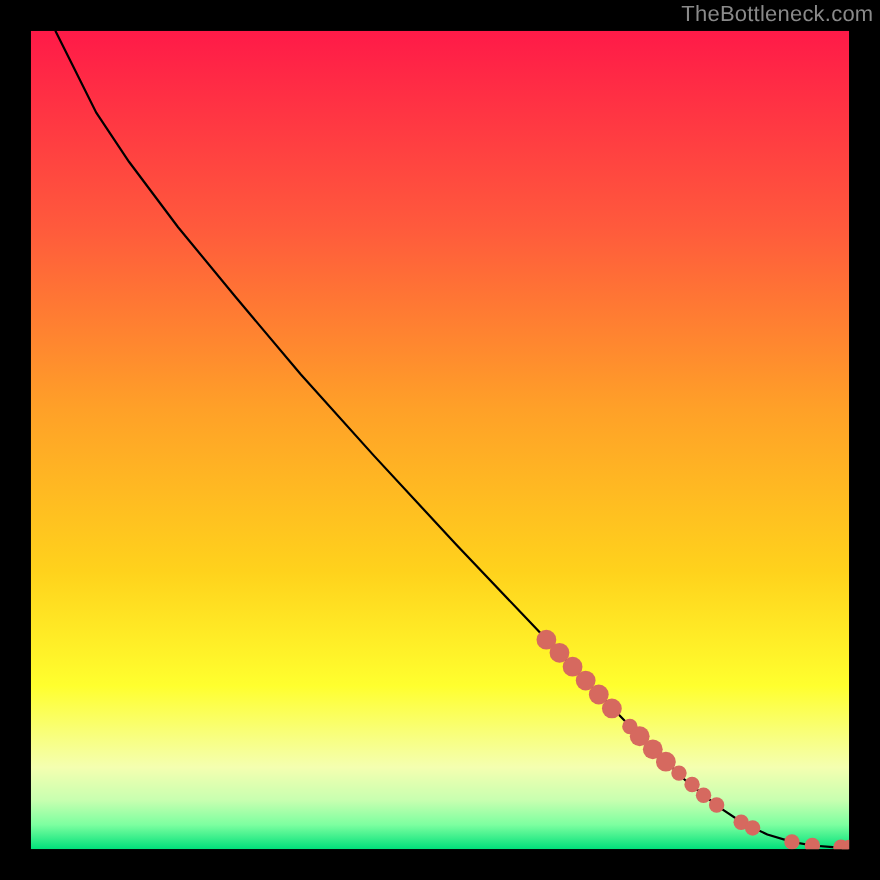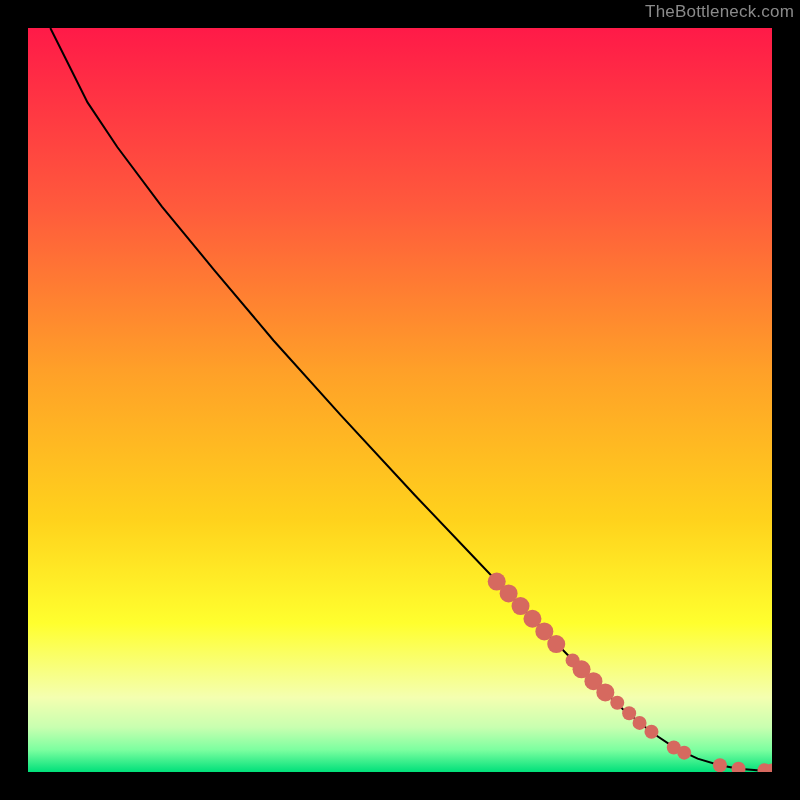--- a/index.html
+++ b/index.html
@@ -17,21 +17,21 @@
     left: 0;
     width: 800px;
     height: 800px;
     background: #000;
   }
   .watermark {
     position: absolute;
     top: 2px;
     right: 6px;
     color: #8a8a8a;
-    font-size: 17px;
+    font-size: 20px;
     font-weight: 500;
     letter-spacing: 0.2px;
     z-index: 10;
   }
   .plot-wrap {
     position: absolute;
     left: 28px;
     top: 28px;
     width: 744px;
     height: 744px;

